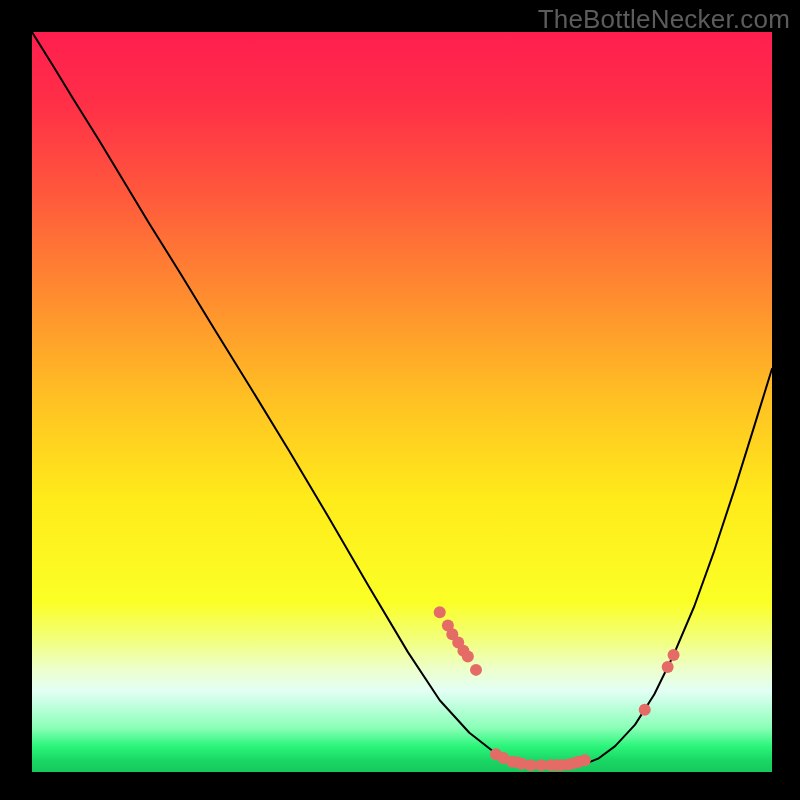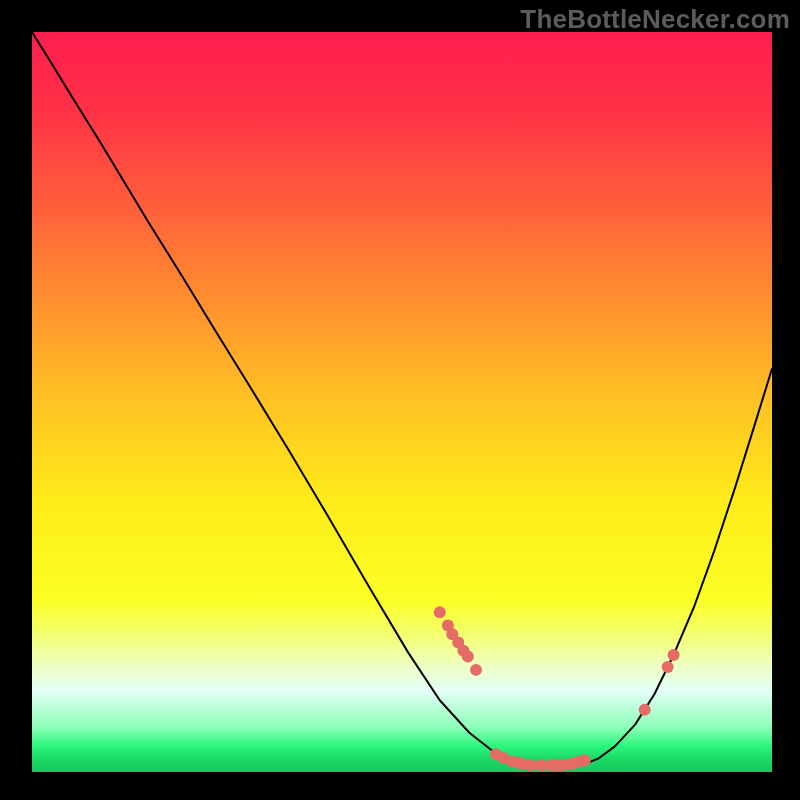--- a/index.html
+++ b/index.html
@@ -15,21 +15,21 @@
     width: 800px;
     height: 800px;
     background: #000;
   }
   .watermark {
     position: absolute;
     top: 4px;
     right: 10px;
     font-family: Arial, Helvetica, sans-serif;
     font-size: 26px;
-    font-weight: bold;
+    font-weight: normal;
     color: #5c5c5c;
     letter-spacing: 0.2px;
     z-index: 5;
   }
   .plot-area {
     position: absolute;
     left: 32px;
     top: 32px;
     width: 740px;
     height: 740px;

